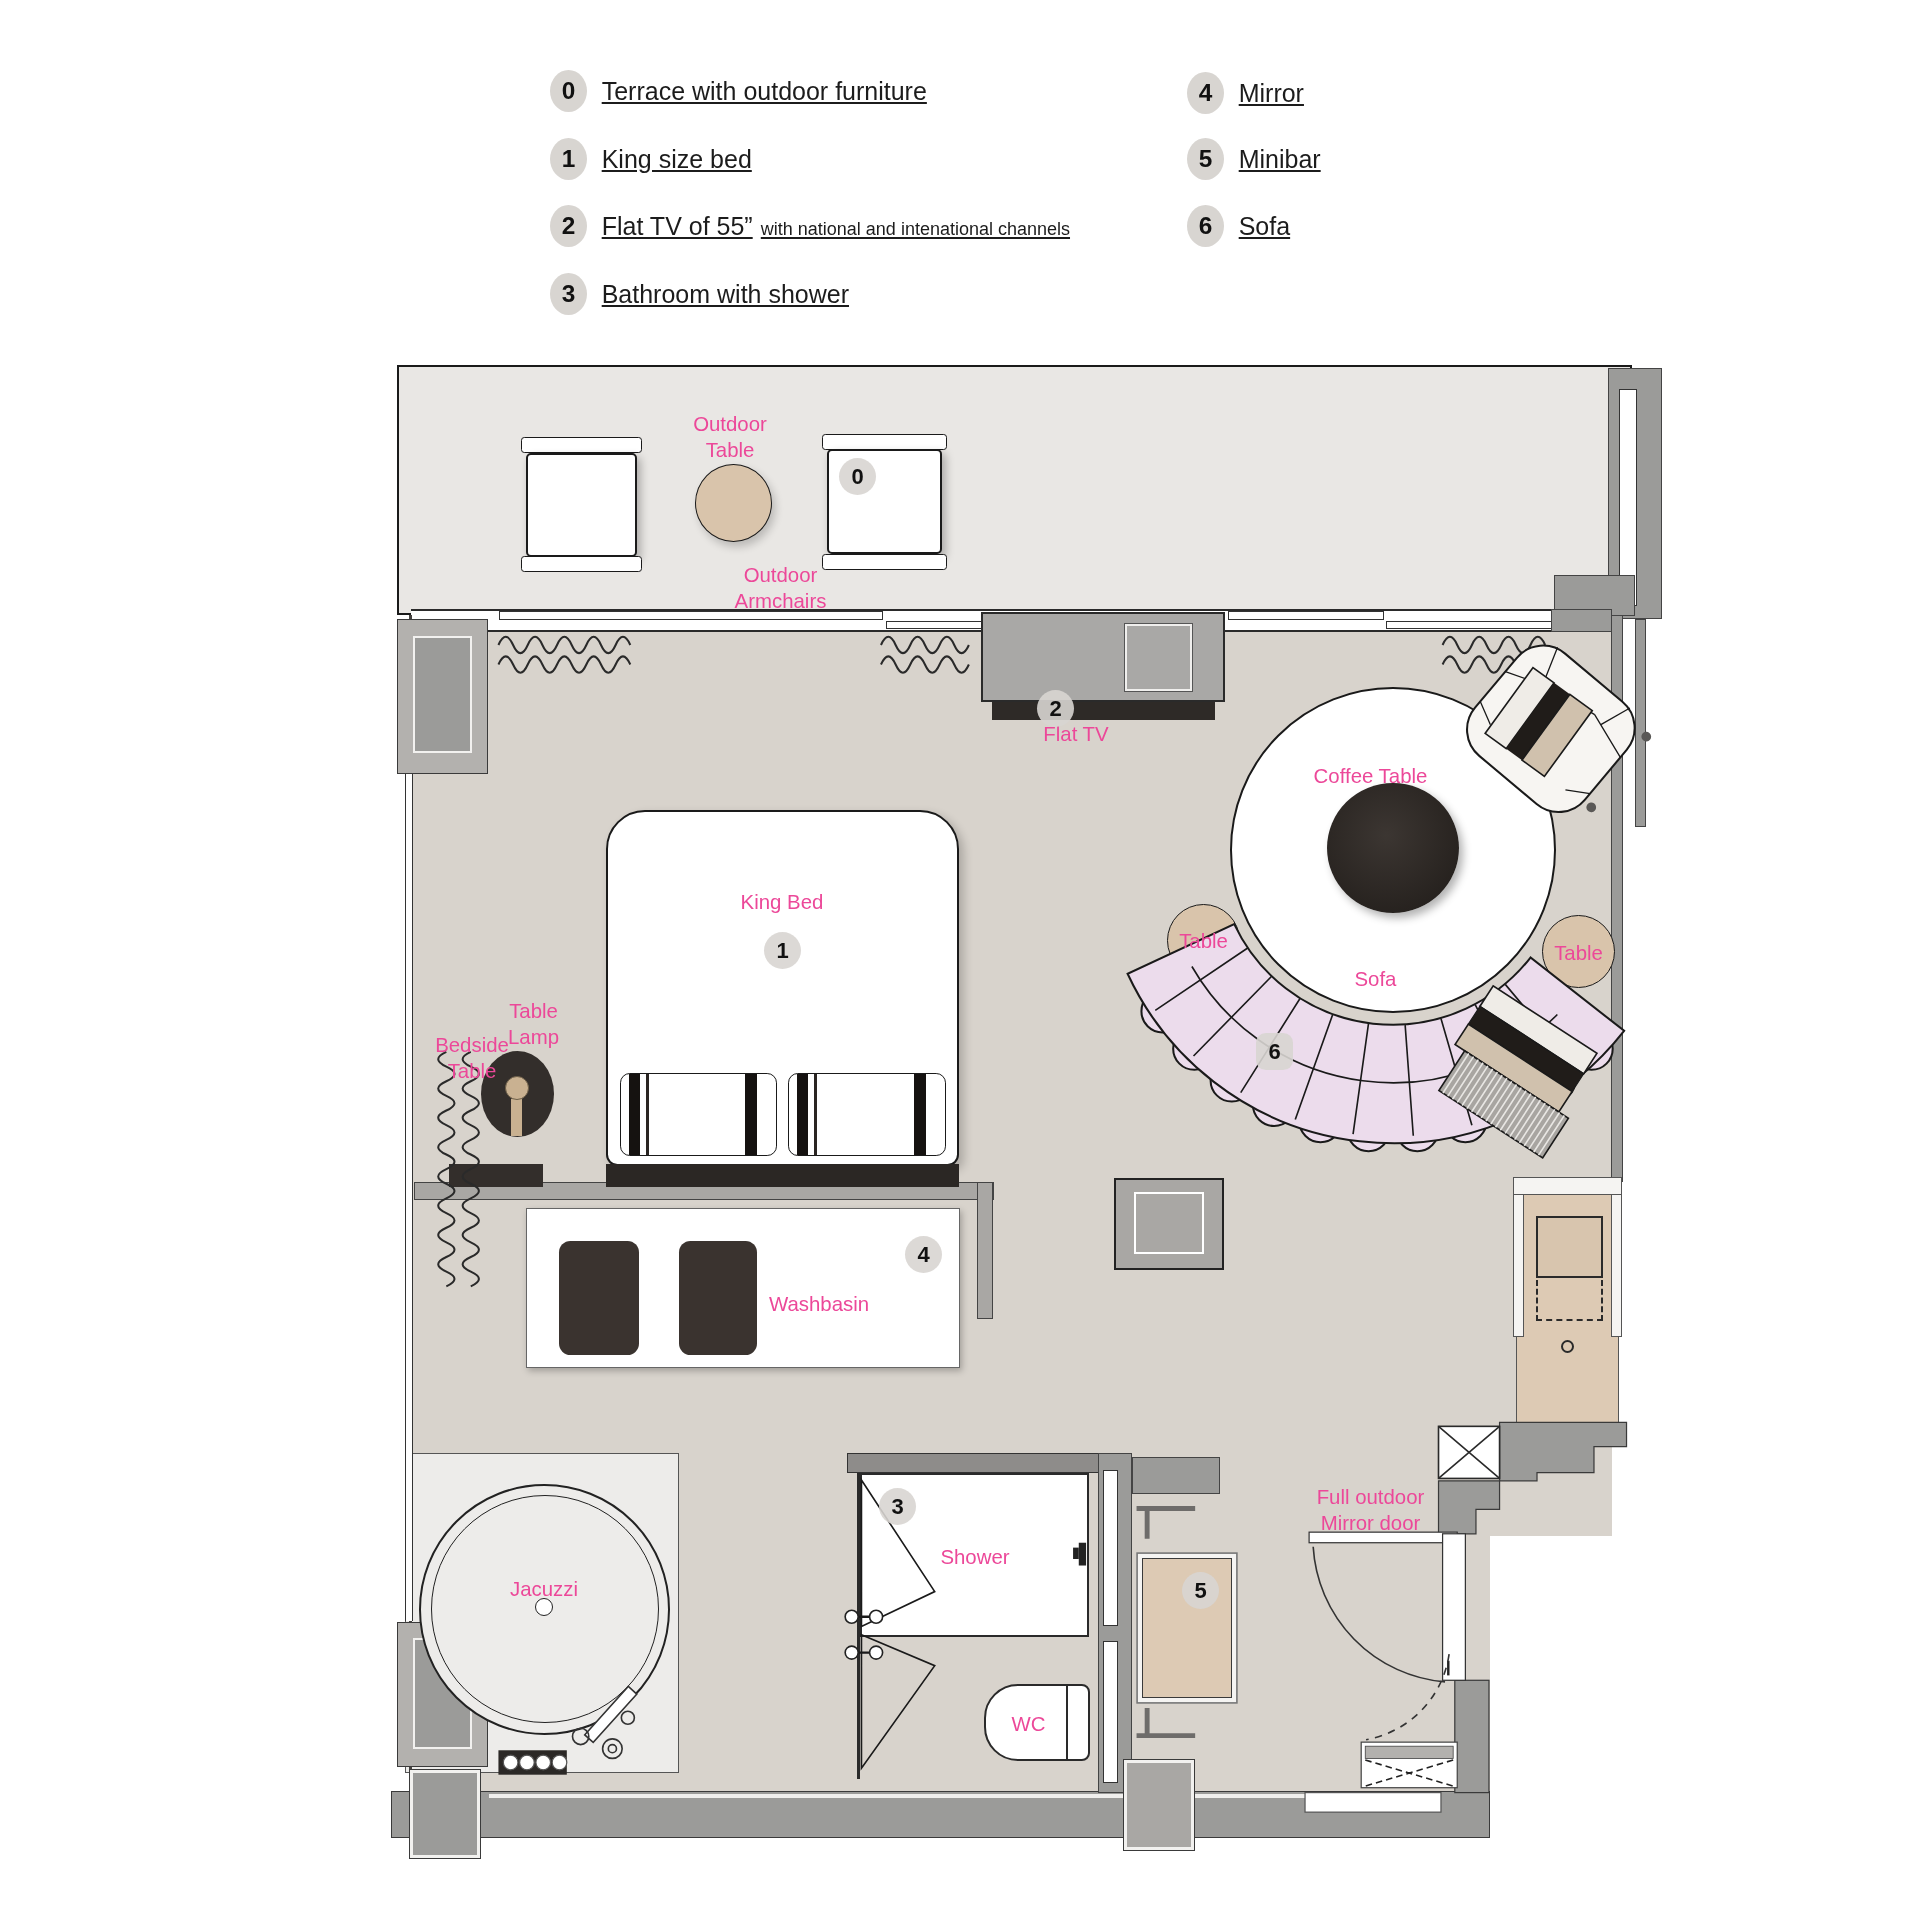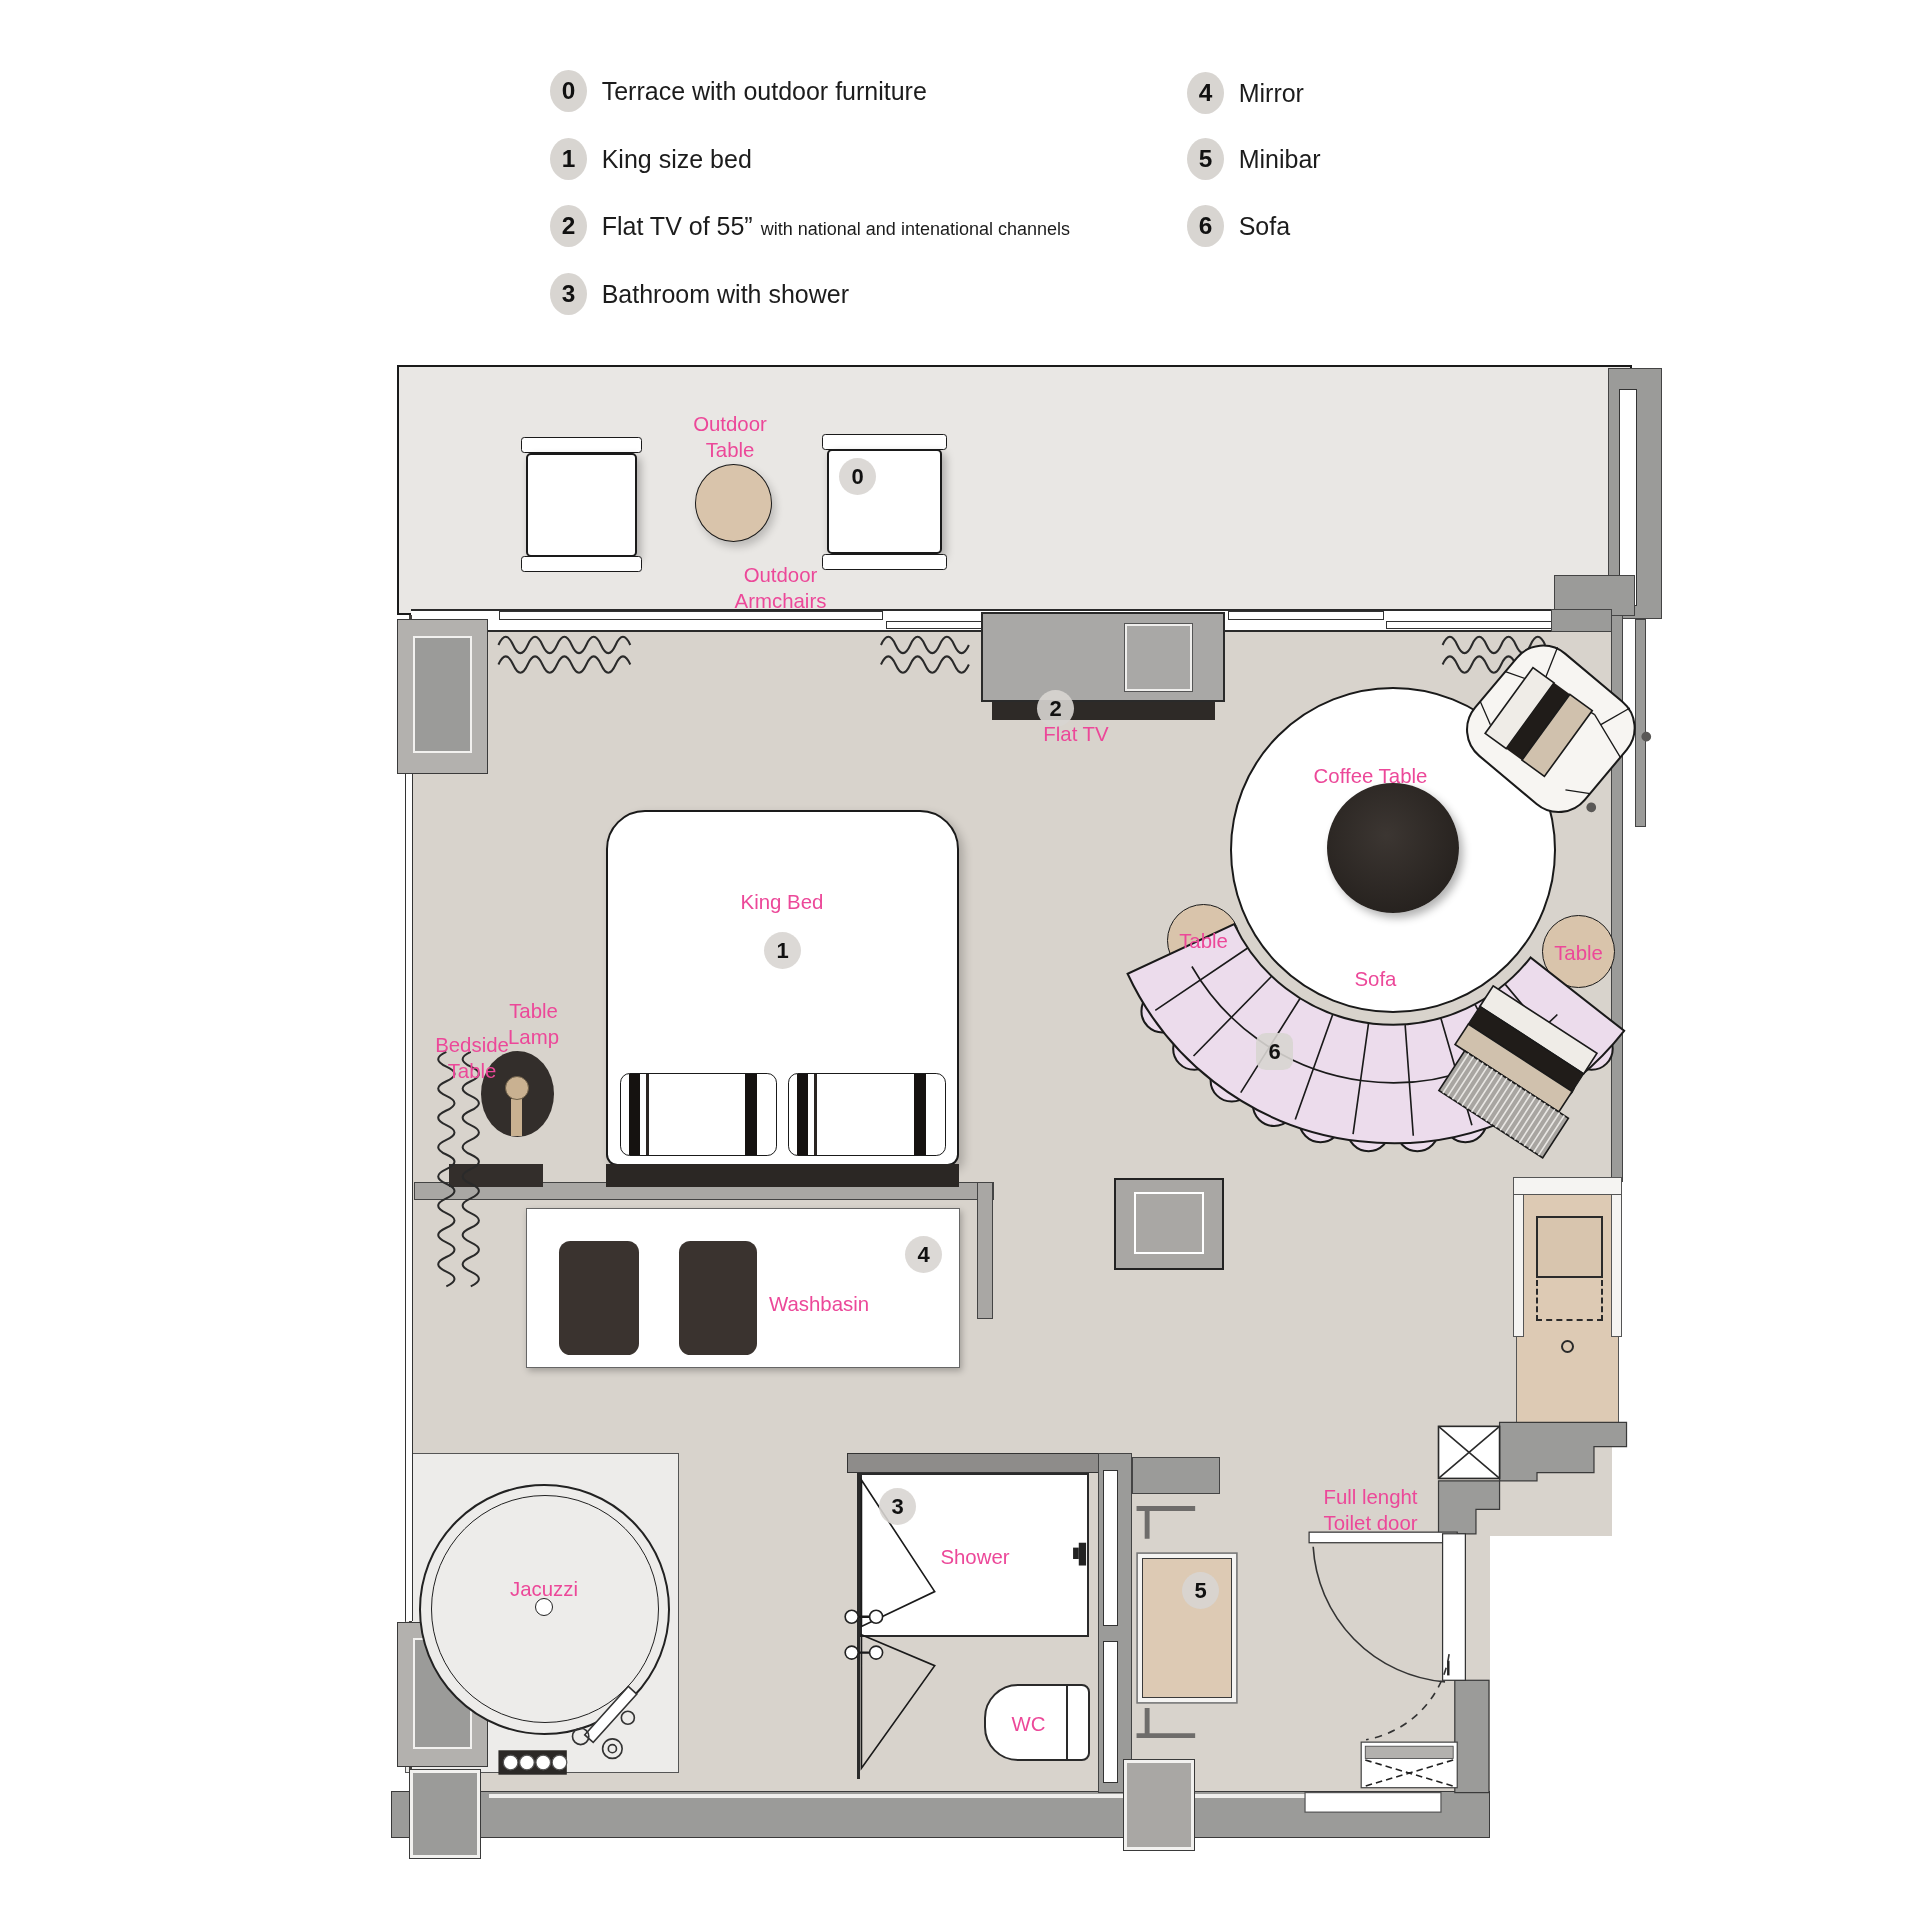--- a/index.html
+++ b/index.html
@@ -3,21 +3,21 @@
 <meta charset="utf-8">
 <style>
   html,body{margin:0;padding:0;background:#fff;}
   #stage{position:relative;width:1923px;height:1923px;background:#ffffff;overflow:hidden;
          font-family:"Liberation Sans", sans-serif;color:#1c1c1c;}
   .abs{position:absolute;box-sizing:border-box;}
   
   .legend-item{position:absolute;display:flex;align-items:center;gap:14.7px;}
   .lbadge{width:37px;height:42px;border-radius:50%;background:#d8d5d1;display:flex;
           align-items:center;justify-content:center;font-weight:bold;font-size:24.4px;color:#111;flex:0 0 auto;}
-  .ltext{font-size:25px;color:#1c1c1c;white-space:nowrap;}
+  .ltext{font-size:25px;color:#1c1c1c;white-space:nowrap;text-decoration:underline;}
   .lsuffix{font-size:18px;color:#1c1c1c;margin-left:8.1px;}
   
   .floor{background:#d8d3cc;}
   .wallgray{background:#9b9b99;border:1.2px solid #444;}
   .plabel{position:absolute;font-size:20.4px;line-height:1.28;text-align:center;color:#ec4899;z-index:8;}
   .pbadge{position:absolute;width:37px;height:37px;border-radius:50%;background:rgba(216,213,209,.9);
           display:flex;align-items:center;justify-content:center;font-weight:bold;font-size:22px;color:#111;z-index:9;}
   .whitebox{background:#fff;border:2px solid #1a1a1a;}
   svg.overlay{position:absolute;left:391px;top:358px;width:1286px;height:1501px;z-index:6;pointer-events:none;}
   .z2{z-index:2}.z3{z-index:3}.z4{z-index:4}.z5{z-index:5}
@@ -278,21 +278,21 @@
   <div class="plabel" style="left:497px;top:998px;width:73px">Table Lamp</div>
   <div class="plabel" style="left:423px;top:1032px;width:98px">Bedside Table</div>
   <div class="plabel" style="left:1289px;top:763px;width:163px">Coffee Table</div>
   <div class="plabel" style="left:1335px;top:966px;width:81px">Sofa</div>
   <div class="plabel" style="left:1171px;top:928px;width:65px">Table</div>
   <div class="plabel" style="left:1546px;top:940px;width:65px">Table</div>
   <div class="plabel" style="left:762px;top:1291px;width:114px">Washbasin</div>
   <div class="plabel" style="left:495px;top:1576px;width:98px">Jacuzzi</div>
   <div class="plabel" style="left:926px;top:1544px;width:98px">Shower</div>
   <div class="plabel" style="left:996px;top:1711px;width:65px">WC</div>
-  <div class="plabel" style="left:1299px;top:1484px;width:143px">Full lenght Toilet door</div>
+  <div class="plabel" style="left:1299px;top:1484px;width:143px">Full outdoor Mirror door</div>
 
   <div class="pbadge" style="left:839px;top:458px">0</div>
   <div class="pbadge" style="left:764px;top:932px">1</div>
   <div class="pbadge" style="left:1037px;top:690px">2</div>
   <div class="pbadge" style="left:879px;top:1488px">3</div>
   <div class="pbadge" style="left:905px;top:1236px">4</div>
   <div class="pbadge" style="left:1182px;top:1572px">5</div>
   <div class="pbadge" style="left:1256px;top:1033px;border-radius:9.8px">6</div>
 
 </div>

